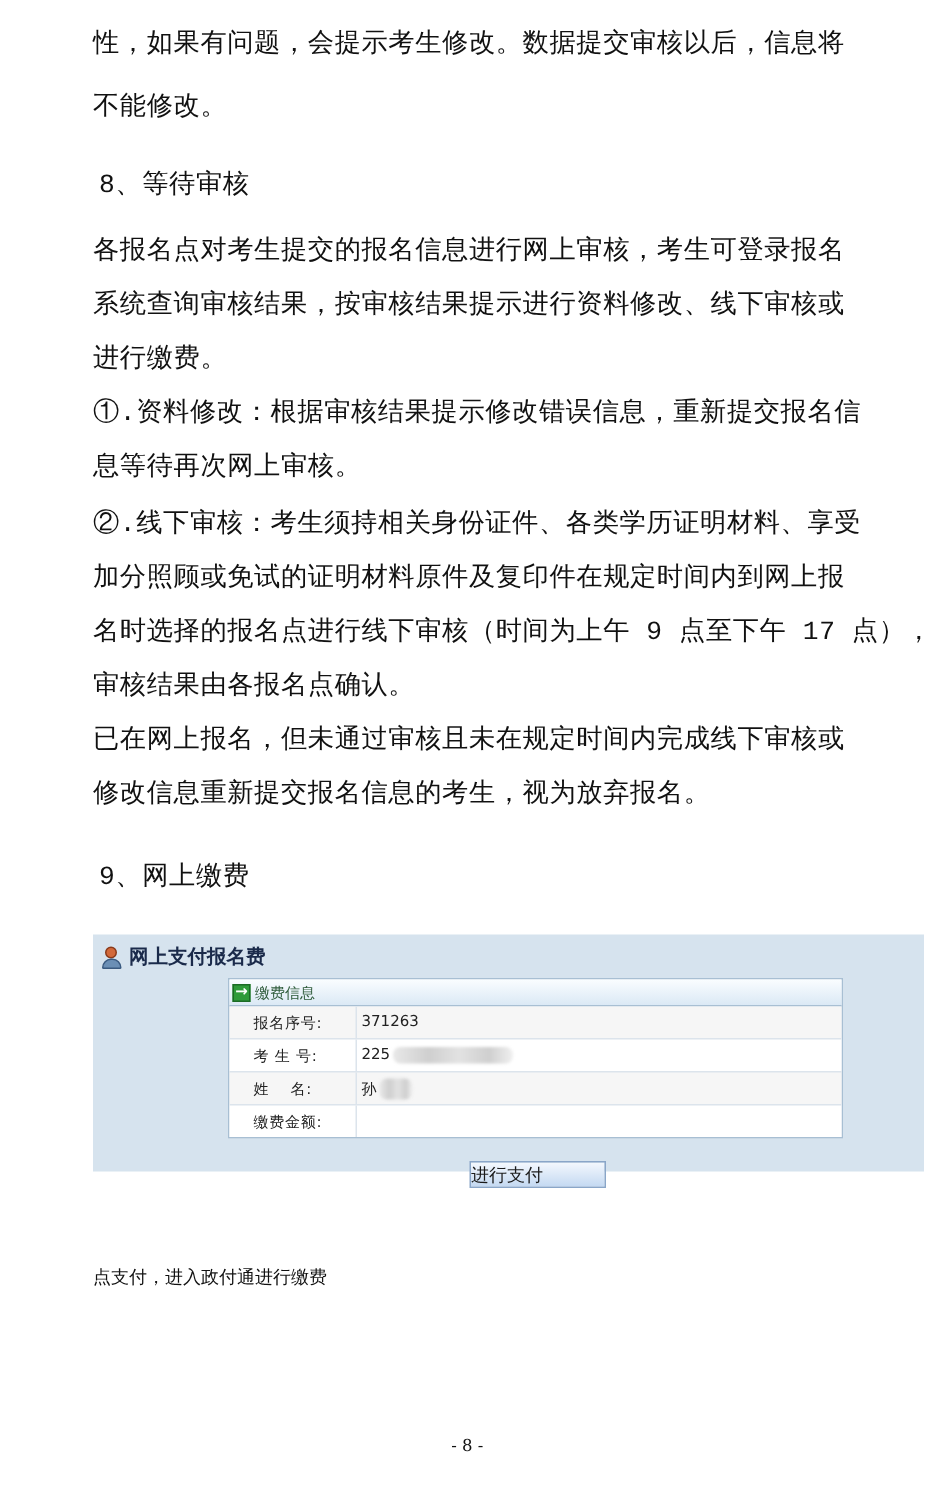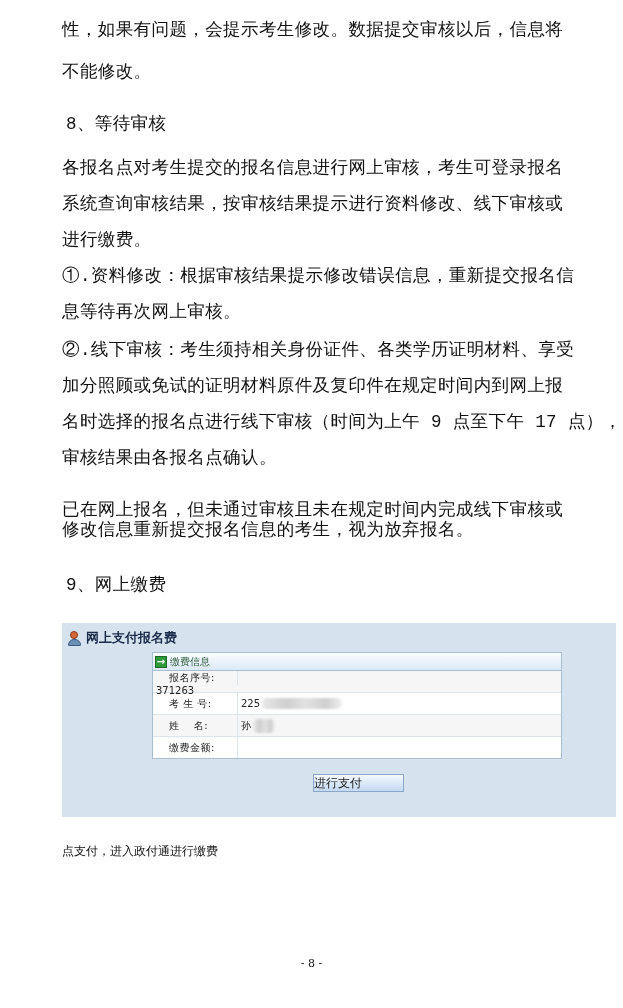--- a/index.html
+++ b/index.html
@@ -7,21 +7,21 @@
       width: 623px; height: 1008px; position: relative; overflow: hidden;
       font-family: "DejaVu Serif", "Liberation Serif", serif;
       color: #111;
     }
     .line {
       position: absolute; left: 62px; font-size: 17.5px; line-height: 22px;
       white-space: nowrap; letter-spacing: 0.4px; font-family: Liberation Mono, monospace;
     }
     .heading { left: 66px; }
     .panel {
-      position: absolute; left: 62px; top: 623px; width: 554px; height: 194px;
+      position: absolute; left: 62px; top: 623px; width: 554px; height: 158px;
       background: #d6e3ee;
       font-family: "DejaVu Sans", "Liberation Sans", sans-serif;
     }
     .panel-title {
       position: absolute; left: 5px; top: 6px; height: 18px;
       display: flex; align-items: center; gap: 4px;
       font-size: 13px; font-weight: bold; color: #1a2a4a;
     }
     .user-icon {
       width: 15px; height: 15px; position: relative;
@@ -45,21 +45,21 @@
       font-size: 10px; color: #2e5b3a;
     }
     .arrow-icon {
       width: 12px; height: 12px; background: #2f9a3a; border: 1px solid #1b6b25;
       box-sizing: border-box; color: #fff; font-size: 10px; line-height: 10px;
       text-align: center; font-weight: bold;
     }
     .row {
       display: flex; height: 21px; border-top: 1px solid #dce4ec; font-size: 10px; color: #222;
     }
-    .row:first-of-type { border-top: none; flex-direction: column; }
+    .row:first-of-type { border-top: none; }
     .row:nth-child(odd) { background: #f6f6f6; }
     .row:nth-child(even) { background: #ffffff; }
     .cell-label {
       width: 85px; border-right: 1px solid #dce4ec; display: flex; align-items: center;
       padding-left: 16px; box-sizing: border-box; letter-spacing: 0.5px;
     }
     .cell-value {
       flex: 1; display: flex; align-items: center; padding-left: 3px;
     }
     .blur {
@@ -93,21 +93,21 @@
 
   <div class="line" style="top:157px">各报名点对考生提交的报名信息进行网上审核，考生可登录报名</div>
   <div class="line" style="top:193px">系统查询审核结果，按审核结果提示进行资料修改、线下审核或</div>
   <div class="line" style="top:229px">进行缴费。</div>
   <div class="line" style="top:265px">①.资料修改：根据审核结果提示修改错误信息，重新提交报名信</div>
   <div class="line" style="top:301px">息等待再次网上审核。</div>
   <div class="line" style="top:339px">②.线下审核：考生须持相关身份证件、各类学历证明材料、享受</div>
   <div class="line" style="top:375px">加分照顾或免试的证明材料原件及复印件在规定时间内到网上报</div>
   <div class="line" style="top:411px">名时选择的报名点进行线下审核（时间为上午 9 点至下午 17 点），</div>
   <div class="line" style="top:447px">审核结果由各报名点确认。</div>
-  <div class="line" style="top:499px">已在网上报名，但未通过审核且未在规定时间内完成线下审核或</div>
+  <div class="line" style="top:483px">已在网上报名，但未通过审核且未在规定时间内完成线下审核或</div>
   <div class="line" style="top:519px">修改信息重新提交报名信息的考生，视为放弃报名。</div>
 
   <div class="line heading" style="top:574px">9、网上缴费</div>
 
   <div class="panel">
     <div class="panel-title">
       <span class="user-icon">
         <span class="head"></span>
           <span class="body"></span>
       </span>

